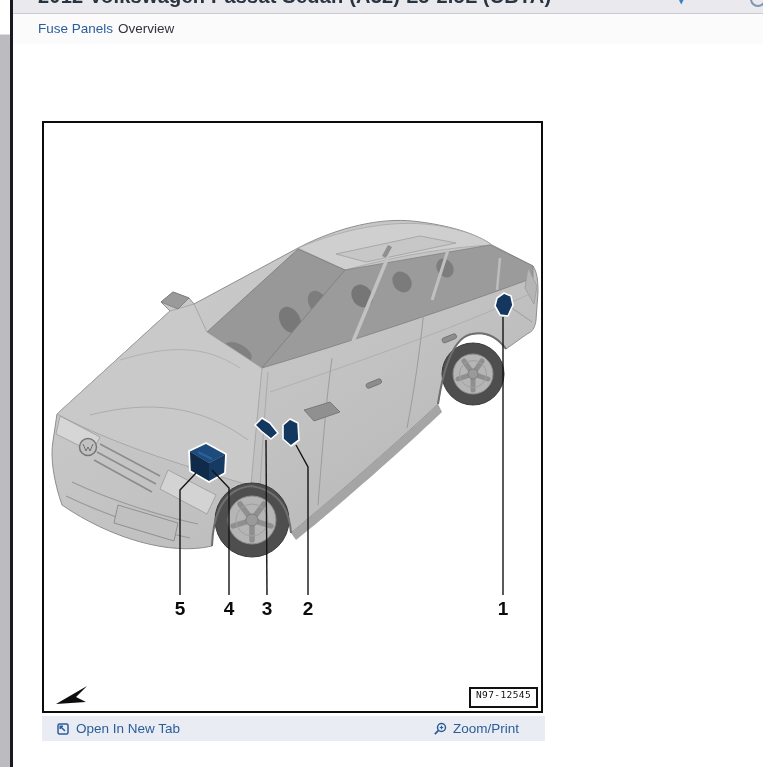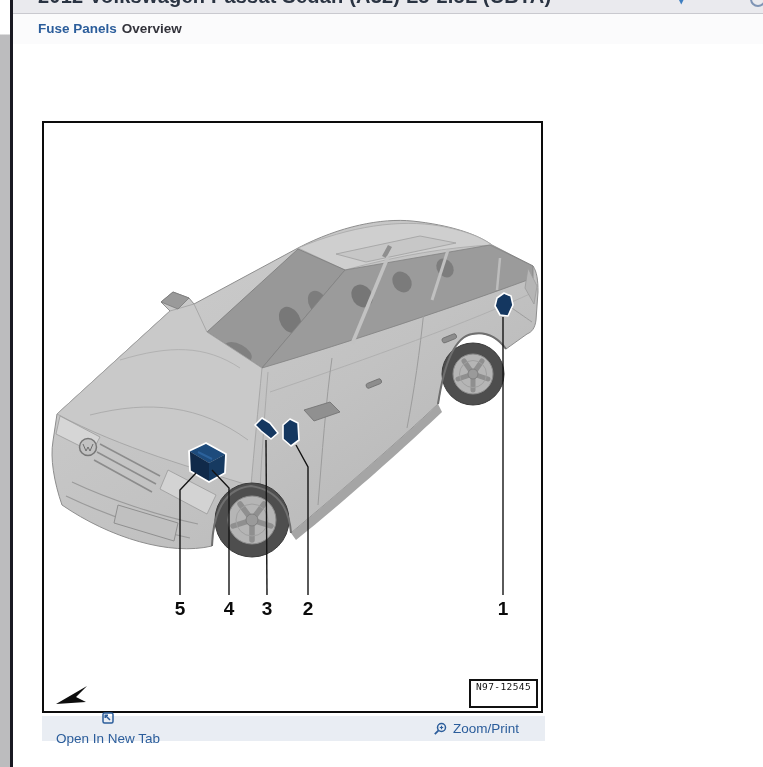--- a/index.html
+++ b/index.html
@@ -16,37 +16,37 @@
   
   .titlebar{position:absolute;left:0;top:0;width:750px;height:13px;background:#eaeaee;
     border-bottom:1px solid #c9c9cf;overflow:hidden;}
   .title-clip{display:block;margin:-13px 0 0 25px;font-size:20px;line-height:19px;font-weight:bold;
     color:#2a3342;white-space:nowrap;letter-spacing:.2px;}
   .frag1{position:absolute;left:665px;top:-8px;color:#3f7fc1;font-size:13px;font-weight:bold;}
   .frag2{position:absolute;left:737px;top:-9px;width:12px;height:12px;border:2px solid #7f94b5;border-radius:50%;}
 
   
   .crumbrow{position:absolute;left:0;top:14px;width:750px;height:30px;background:#fbfbfc;}
-  .crumbrow .inner{padding:7px 0 0 25px;font-size:13.5px;font-weight:bold;}
+  .crumbrow .inner{padding:7px 0 0 25px;font-size:13.5px;font-weight:normal;}
   .crumb-link{color:#2b5d9b;text-decoration:none;cursor:pointer;}
   .crumb-current{color:#33333b;margin-left:5px;}
 
   
   .figure-frame{position:absolute;left:42px;top:121px;width:497px;height:588px;
     background:#ffffff;border:2px solid #0c0c0c;}
   .figure-frame svg{position:absolute;left:0;top:0;}
   .ref-box{position:absolute;right:3px;bottom:3px;border:2px solid #111;background:#fff;
-    padding:0px 5px 14px 5px;font-family:"DejaVu Sans Mono",monospace;font-size:9.5px;letter-spacing:.4px;color:#111;}
+    padding:0px 5px 6px 5px;font-family:"DejaVu Sans Mono",monospace;font-size:9.5px;letter-spacing:.4px;color:#111;}
 
   
   .viewer-toolbar{position:absolute;left:42px;top:716px;width:503px;height:25px;background:#e9edf3;
     display:flex;align-items:center;justify-content:space-between;padding:0;box-sizing:border-box;}
   .tool-link{display:flex;align-items:center;gap:6px;color:#2b5d9b;font-size:13.5px;
     text-decoration:none;cursor:pointer;}
-  .tool-link.left{margin-left:14px;flex-direction:column;}
+  .tool-link.left{margin-left:14px;}
   .tool-link.right{margin-right:26px;}
   .tool-link svg{display:block;}
 </style>
 </head>
 <body>
 
 <div class="screen">
 
   <div class="left-rail"></div>
   <div class="rail-divider"></div>

